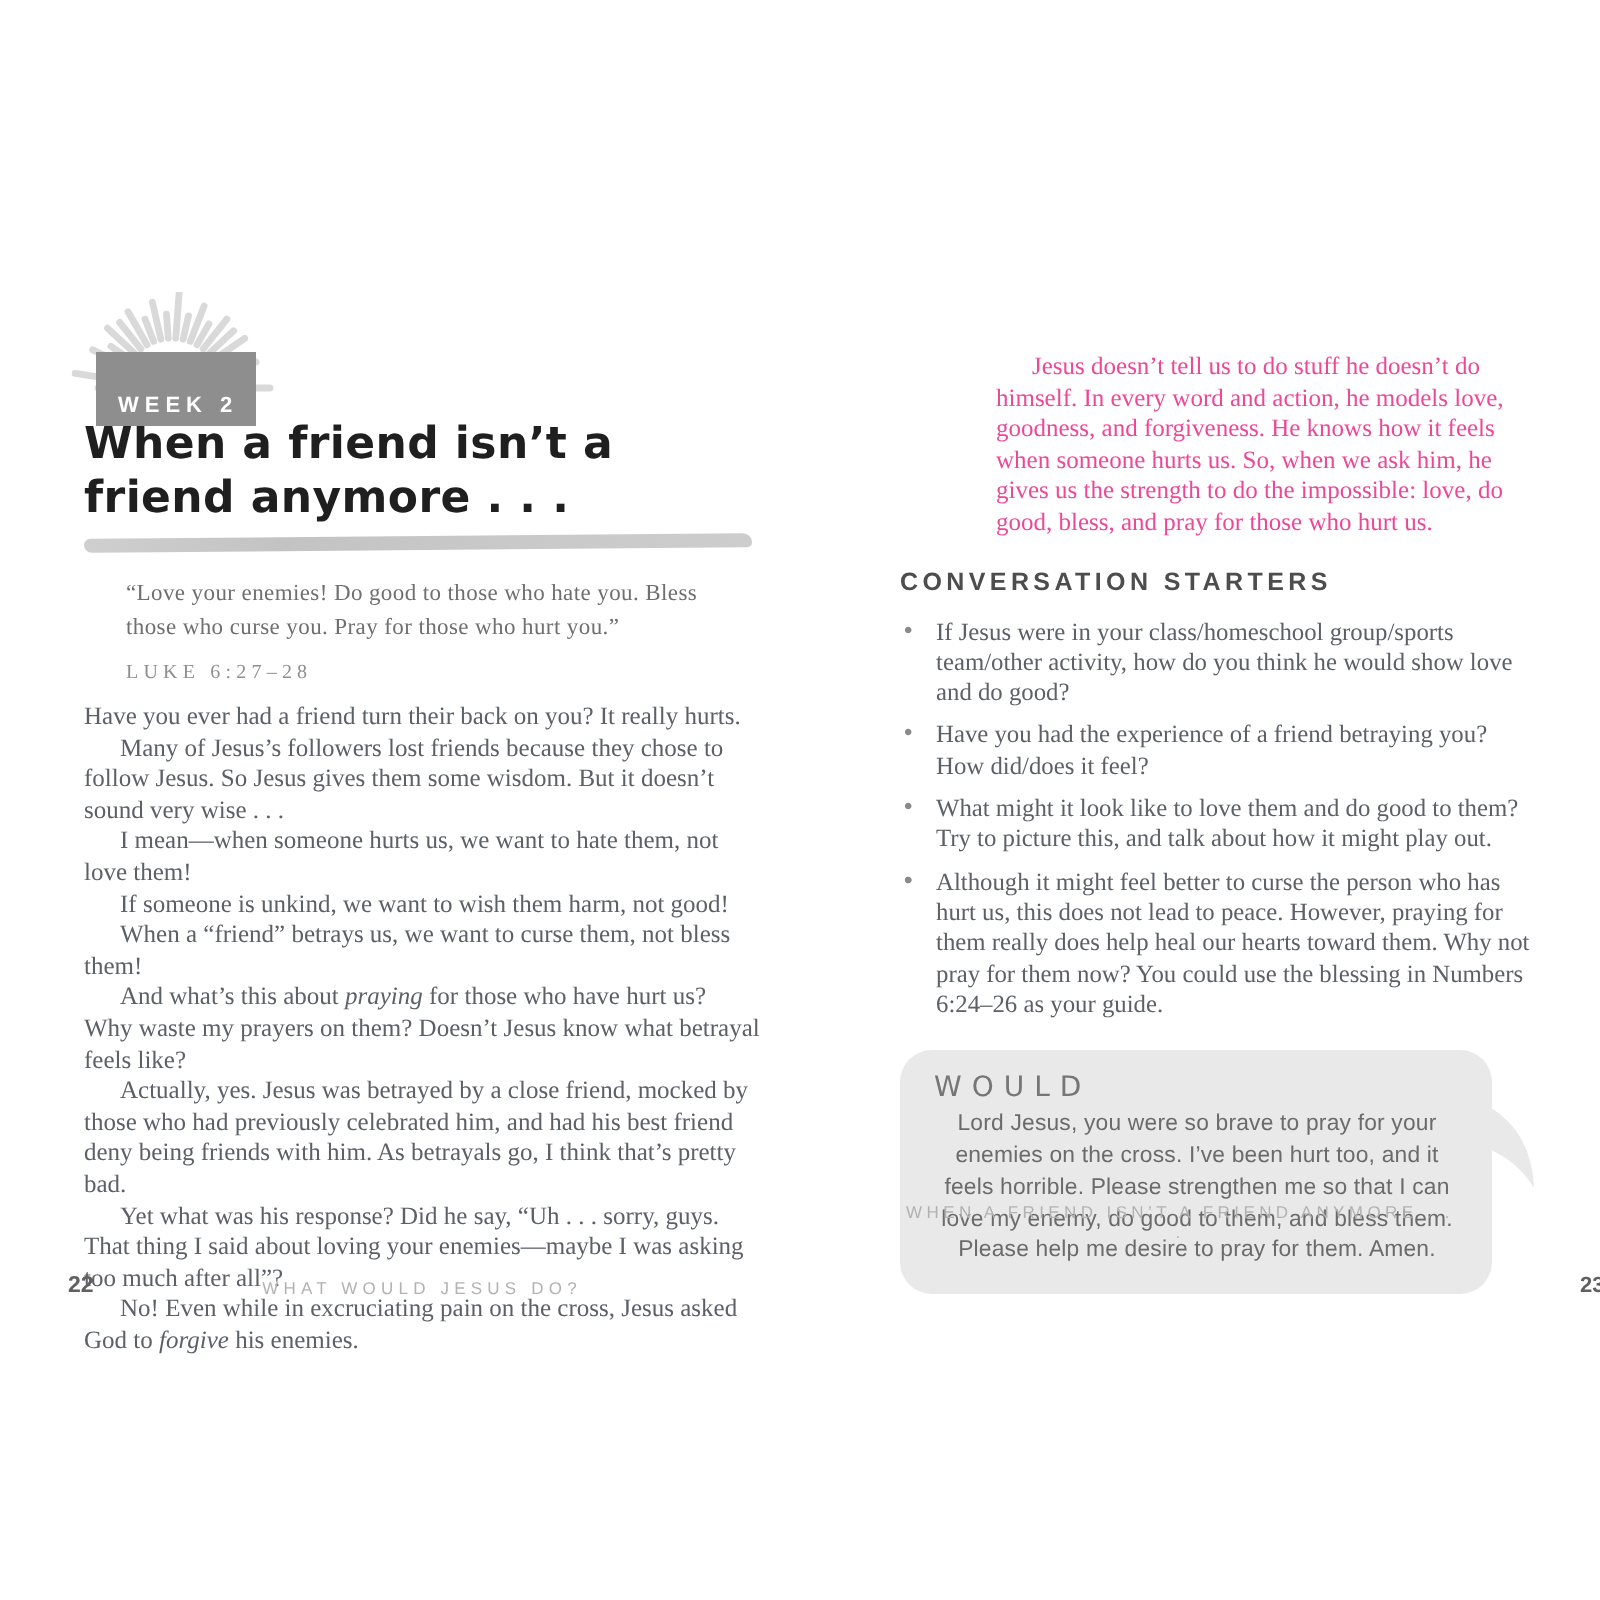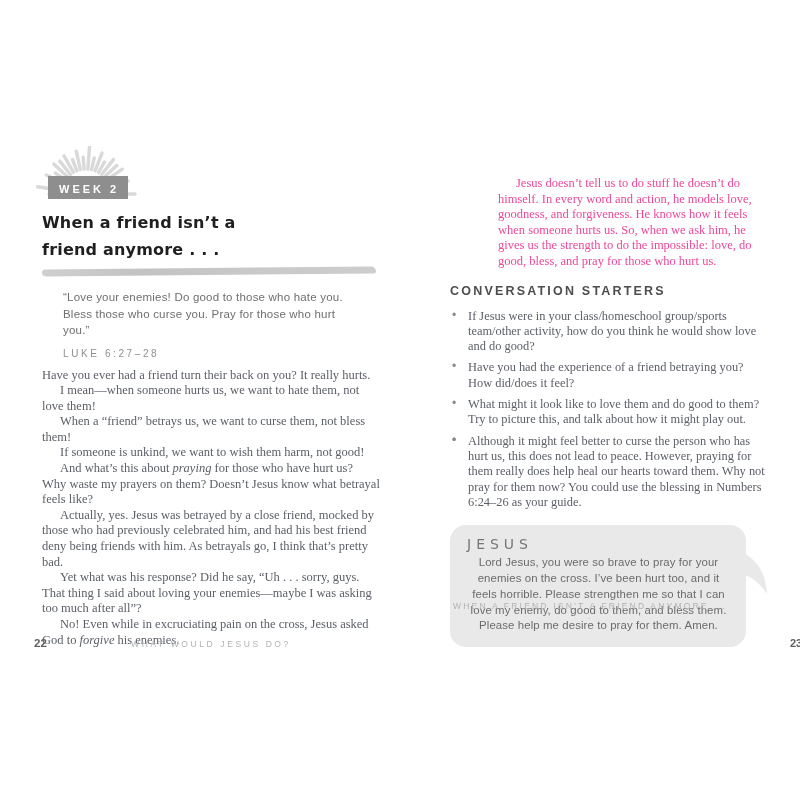--- a/index.html
+++ b/index.html
@@ -9,34 +9,34 @@
 
   .spread { position:absolute; inset:0; background:#ffffff; }
 
   
   .left-col { position:absolute; left:42px; top:146px; width:338px; }
 
   .week-wrap { position:relative; width:140px; height:56px; margin-left:-22px; }
   .rays-svg { position:absolute; left:0; top:0; }
   .week-badge { position:absolute; left:28px; top:30px; background:#8e8e8e;
     color:#ffffff; font-family:"Liberation Sans", sans-serif; font-weight:700;
-    font-size:11px; letter-spacing:3px; padding:7px 9px 4px 11px; }
+    font-size:11px; letter-spacing:3px; padding:21px 9px 4px 11px; }
 
   .page-title { margin-top:7px; font-family:"DejaVu Sans", sans-serif;
-    font-weight:700; font-size:16px; line-height:27px; color:#1f1f1f;
+    font-weight:700; font-size:22px; line-height:27px; color:#1f1f1f;
     letter-spacing:0.2px; }
 
   .brush-stroke { margin-top:5px; width:334px; height:7px;
     background:linear-gradient(90deg,#cfcfcf 0%,#c3c3c3 30%,#c9c9c9 65%,#cdcdcd 100%);
     border-radius:4px 6px 3px 5px; transform:rotate(-0.5deg); }
 
   .quote-block { margin:14px 0 0 21px; width:300px;
-    font-family:Liberation Sans, sans-serif; font-size:11.5px;
+    font-family:Liberation Serif, serif; font-size:11.5px;
     line-height:16.5px; color:#6f6f6f; letter-spacing:0.2px; }
-  .verse-ref { margin:9px 0 0 21px; font-family:Liberation Sans, sans-serif;
+  .verse-ref { margin:9px 0 0 21px; font-family:Liberation Serif, serif;
     font-size:10px; letter-spacing:2.6px; color:#8f8f8f; }
 
   .body-text { margin-top:9px; font-size:12.5px; line-height:15.6px;
     color:#5c6067; }
   .body-text p { text-indent:18px; }
   .body-text p.no-indent { text-indent:0; }
   .body-text em { font-style:italic; }
 
   
   .right-col { position:absolute; left:450px; top:176px; width:320px; }
@@ -116,23 +116,24 @@
       <span>friend anymore . . .</span>
     </h1>
 
     <div class="brush-stroke"></div>
 
     <div class="quote-block">“Love your enemies! Do good to those who hate you. Bless those who curse you. Pray for those who hurt you.”</div>
     <div class="verse-ref">LUKE 6:27–28</div>
 
     <div class="body-text">
       <p class="no-indent">Have you ever had a friend turn their back on you? It really hurts.</p>
+      <p>Many of Jesus’s followers lost friends because they chose to follow Jesus. So Jesus gives them some wisdom. But it doesn’t sound very wise . . .</p>
       <p>I mean—when someone hurts us, we want to hate them, not love them!</p>
+      <p>If someone is unkind, we want to wish them harm, not good!</p>
       <p>When a “friend” betrays us, we want to curse them, not bless them!</p>
-      <p>If someone is unkind, we want to wish them harm, not good!</p>
       <p><span>And what’s this about </span><em>praying</em><span> for those who have hurt us? Why waste my prayers on them? Doesn’t Jesus know what betrayal feels like?</span></p>
       <p>Actually, yes. Jesus was betrayed by a close friend, mocked by those who had previously celebrated him, and had his best friend deny being friends with him. As betrayals go, I think that’s pretty bad.</p>
       <p>Yet what was his response? Did he say, “Uh . . . sorry, guys. That thing I said about loving your enemies—maybe I was asking too much after all”?</p>
       <p><span>No! Even while in excruciating pain on the cross, Jesus asked God to </span><em>forgive</em><span> his enemies.</span></p>
     </div>
   </div>
 
   <div class="right-col">
 
     <p class="intro-par">Jesus doesn’t tell us to do stuff he doesn’t do himself. In every word and action, he models love, goodness, and forgiveness. He knows how it feels when someone hurts us. So, when we ask him, he gives us the strength to do the impossible: love, do good, bless, and pray for those who hurt us.</p>
@@ -141,21 +142,21 @@
 
     <ul class="starter-list">
       <li><span class="dot">•</span><span>If Jesus were in your class/homeschool group/sports team/other activity, how do you think he would show love and do good?</span></li>
       <li><span class="dot">•</span><span>Have you had the experience of a friend betraying you? How did/does it feel?</span></li>
       <li><span class="dot">•</span><span>What might it look like to love them and do good to them? Try to picture this, and talk about how it might play out.</span></li>
       <li><span class="dot">•</span></li>
       <li><span class="dot">•</span><span>Although it might feel better to curse the person who has hurt us, this does not lead to peace. However, praying for them really does help heal our hearts toward them. Why not pray for them now? You could use the blessing in Numbers 6:24–26 as your guide.</span></li>
     </ul>
 
     <div class="prayer-bubble">
-      <div class="prayer-heading">JESUS</div>
+      <div class="prayer-heading">WOULD</div>
       <div class="prayer-text">Lord Jesus, you were so brave to pray for your enemies on the cross. I’ve been hurt too, and it feels horrible. Please strengthen me so that I can love my enemy, do good to them, and bless them. Please help me desire to pray for them. Amen.</div>
       <span class="bubble-tail">
         <svg width="30" height="48" viewBox="0 0 30 48">
           <path d="M0 0 C 15 7, 26 20, 27 43 C 19 30, 9 25, 0 22 Z" fill="#e9e9e9"></path>
         </svg>
       </span>
     </div>
   </div>
 
   <div class="footer-left-num">22</div>

